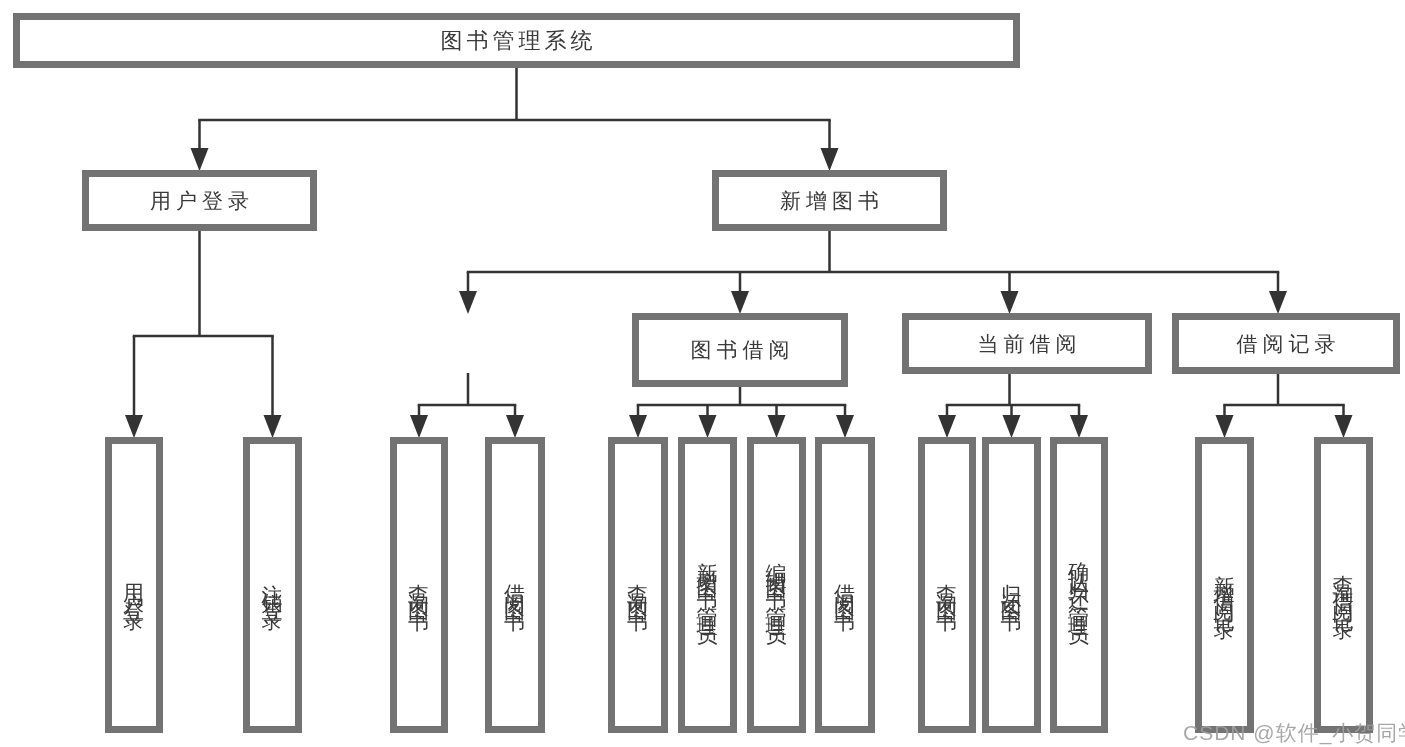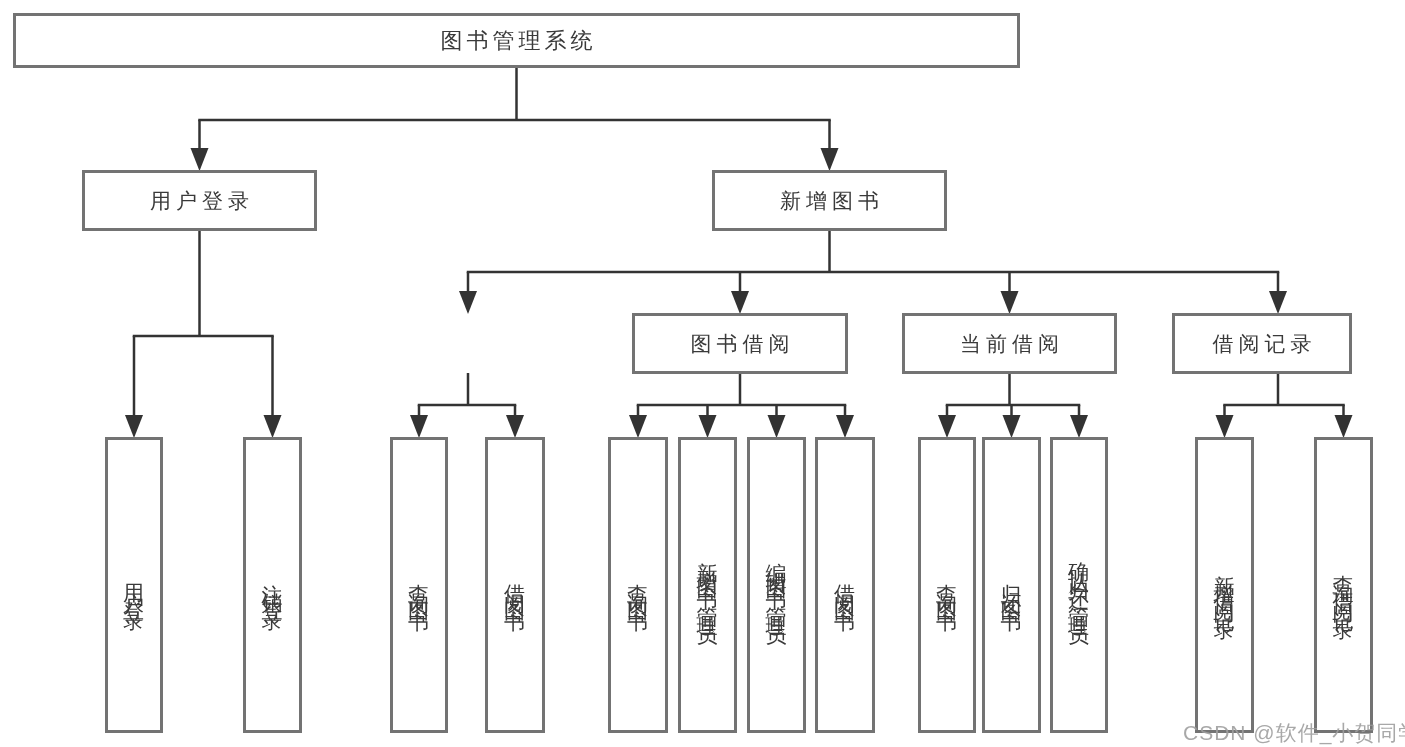--- a/index.html
+++ b/index.html
@@ -17,21 +17,21 @@
   }
   #connectors {
     position: absolute;
     left: 0;
     top: 0;
     z-index: 1;
   }
   .node {
     position: absolute;
     box-sizing: border-box;
-    border: 3px solid #737373;
+    border: 7px solid #737373;
     background: #ffffff;
     display: flex;
     align-items: center;
     justify-content: center;
     z-index: 2;
   }
   .node .label {
     color: #3a3a3a;
     white-space: nowrap;
   }
@@ -123,27 +123,27 @@
   <div id="watermark">CSDN @软件_小贺同学</div>
 <div class="node h root" style="left: 13px; top: 13px; width: 1007px; height: 55px;">
       <span class="label">图书管理系统</span>
     </div>
     <div class="node h" style="left: 82px; top: 170px; width: 235px; height: 61px;">
       <span class="label">用户登录</span>
     </div>
     <div class="node h" style="left: 712px; top: 170px; width: 235px; height: 61px;">
       <span class="label">新增图书</span>
     </div>
-    <div class="node h" style="left: 632px; top: 313px; width: 216px; height: 61px;">
+    <div class="node h" style="left: 632px; top: 313px; width: 216px; height: 74px;">
       <span class="label">图书借阅</span>
     </div>
-    <div class="node h" style="left: 902px; top: 313px; width: 215px; height: 61px;">
+    <div class="node h" style="left: 902px; top: 313px; width: 250px; height: 61px;">
       <span class="label">当前借阅</span>
     </div>
-    <div class="node h" style="left: 1172px; top: 313px; width: 180px; height: 61px; align-items: center;">
+    <div class="node h" style="left: 1172px; top: 313px; width: 228px; height: 61px; align-items: center;">
       <span class="label">借阅记录</span>
     </div>
     <div class="node v" style="left: 105px; top: 437px; width: 58px; height: 296px;">
       <span class="label">用户登录</span>
     </div>
     <div class="node v" style="left: 243px; top: 437px; width: 59px; height: 296px;">
       <span class="label">注销登录</span>
     </div>
     <div class="node v" style="left: 390px; top: 437px; width: 58px; height: 296px;">
       <span class="label">查询图书</span>

